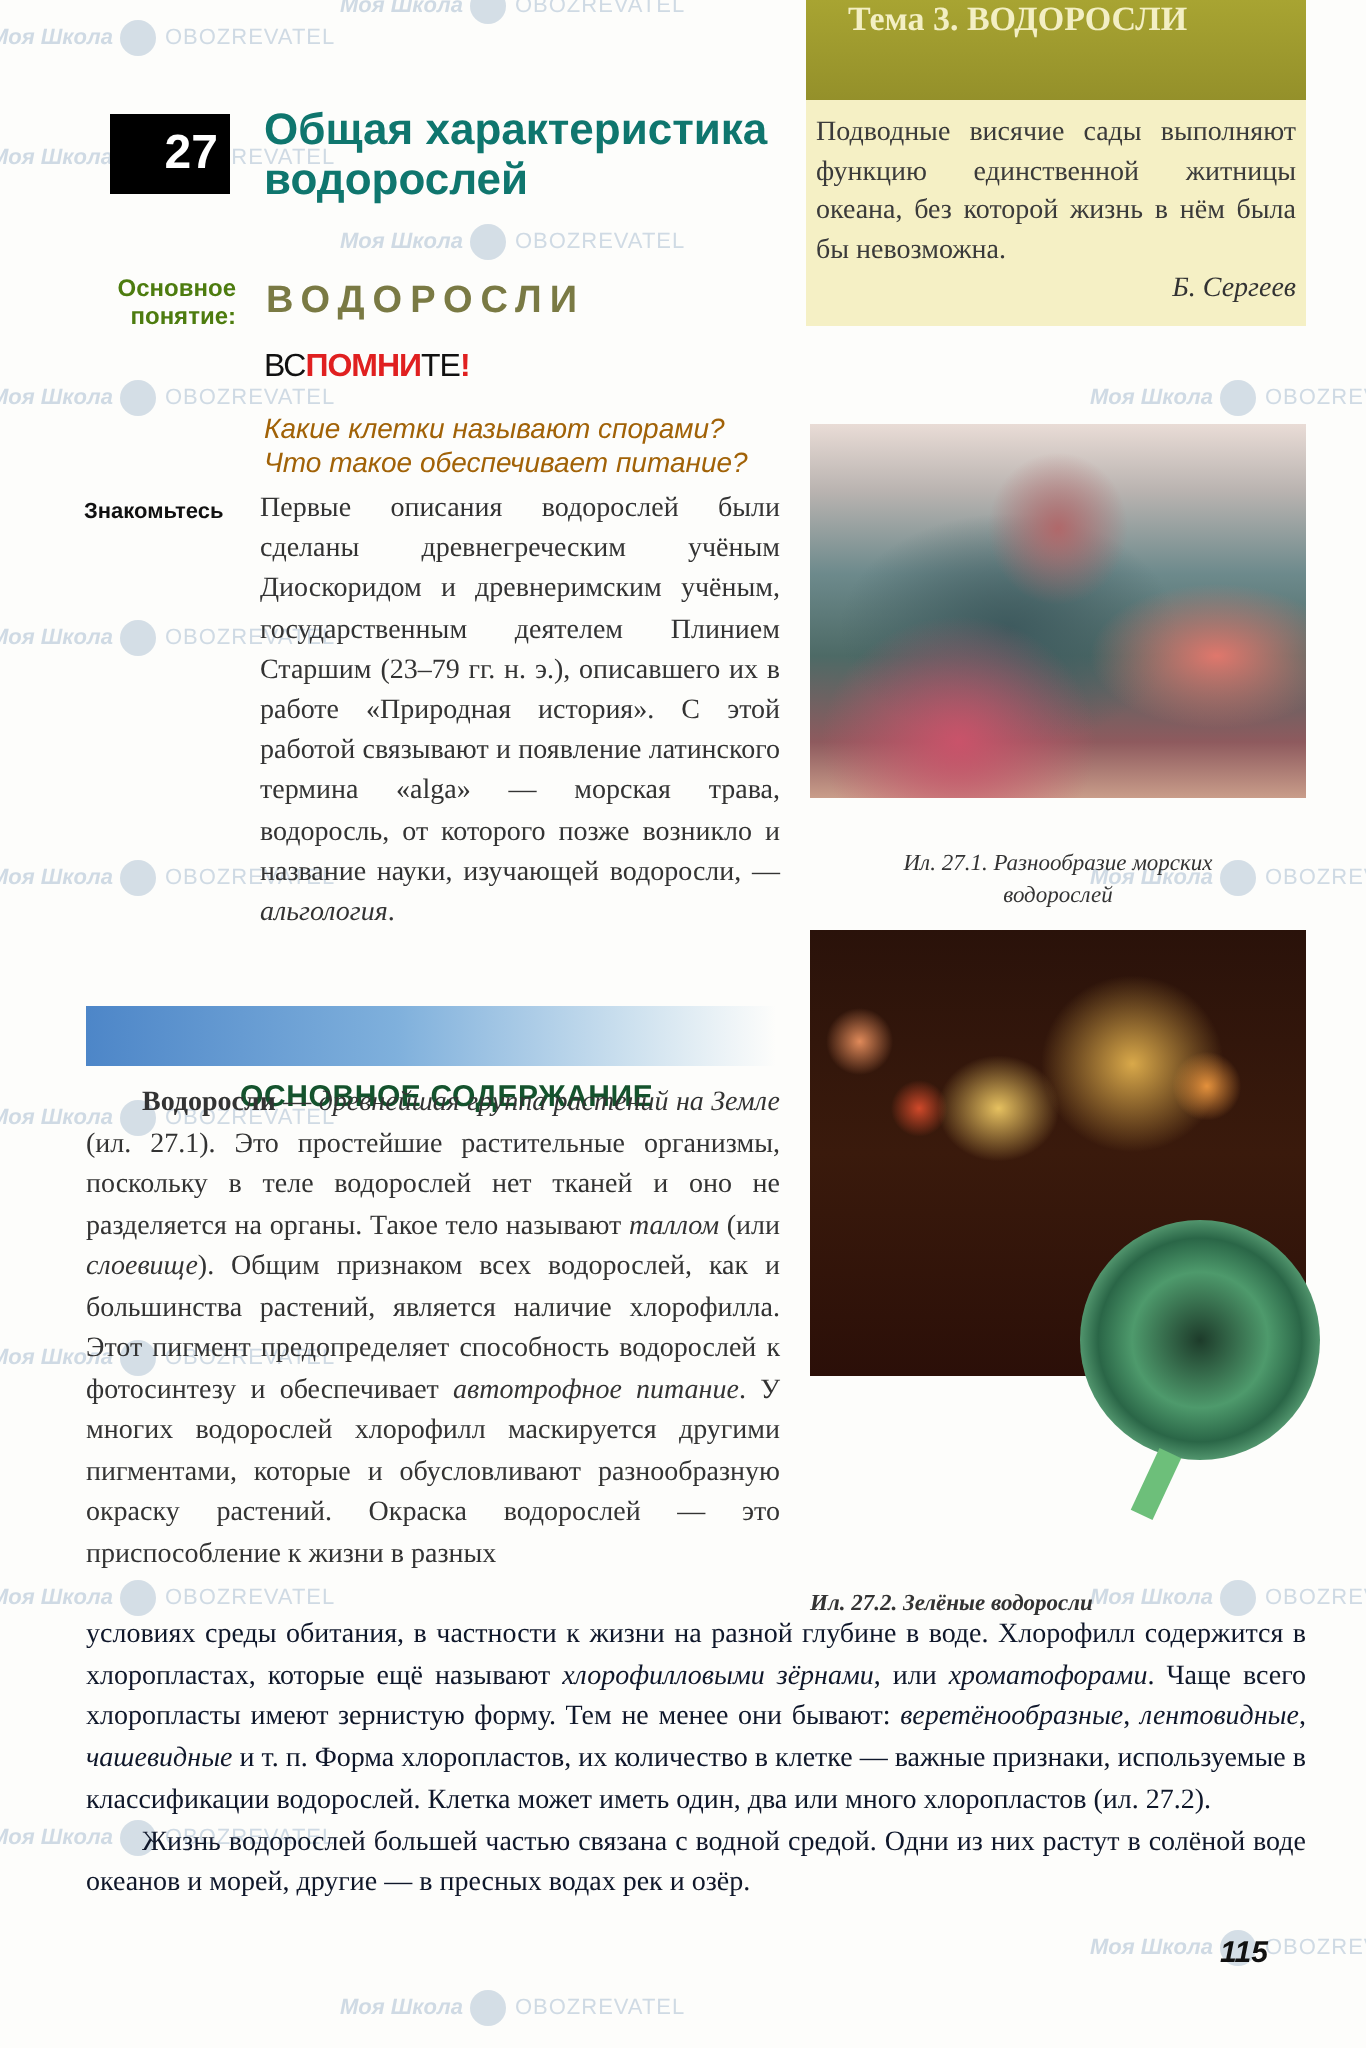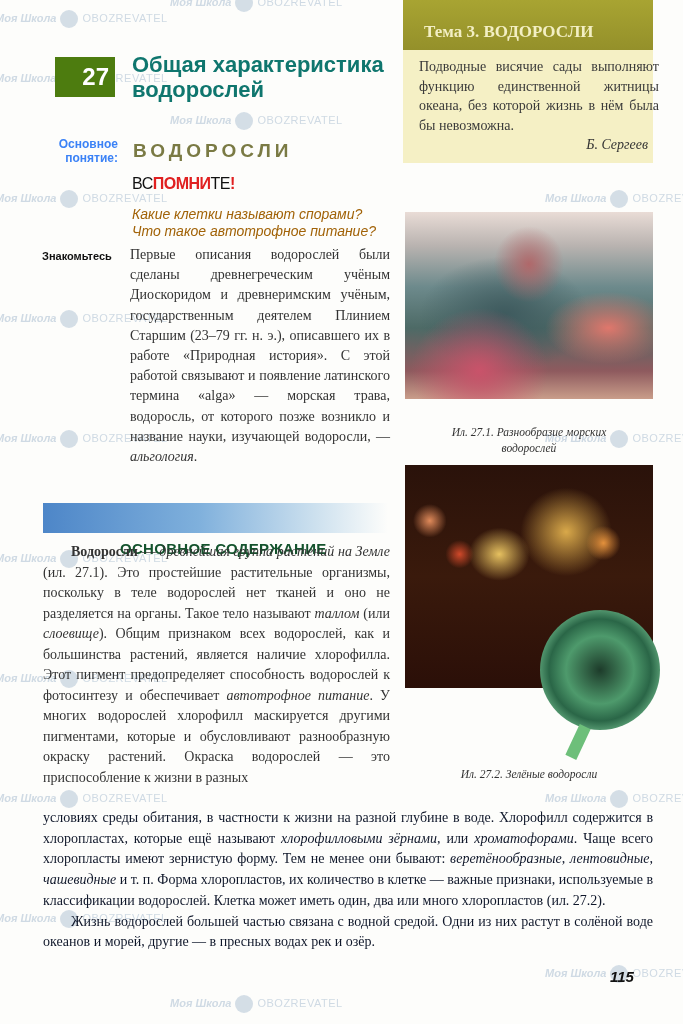--- a/index.html
+++ b/index.html
@@ -21,32 +21,32 @@
   }
   .wm .circ {
     display:inline-block; width:18px; height:18px; border-radius:50%;
     background:rgba(150,175,200,0.40); vertical-align:middle; margin:0 4px;
   }
   .wm .ob { font-style:normal; font-weight:normal; letter-spacing:0.5px; }
 
   
   #chapter-badge {
     left:55px; top:57px; width:60px; height:40px;
-    background:#4d7c0f;
+    background:#000000;
     color:#fff; font-size:24px; font-weight:bold;
     display:flex; align-items:center; justify-content:flex-end; padding-right:6px; box-sizing:border-box;
   }
   #chapter-title {
     left:132px; top:52px; width:260px;
     font-size:22px; font-weight:bold; line-height:25px; color:#0f766e;
   }
 
   #concept-label {
     left:36px; top:137px; width:82px; text-align:right;
-    font-size:12px; font-weight:bold; line-height:14px; color:#3b82f6;
+    font-size:12px; font-weight:bold; line-height:14px; color:#4d7c0f;
   }
   #concept-value {
     left:133px; top:140px;
     font-size:19px; font-weight:bold; letter-spacing:4px; color:#7a7a44;
   }
 
   #remember-heading {
     left:132px; top:175px; font-size:16px; color:#111; letter-spacing:-0.5px;
   }
   #remember-heading .red { color:#e02020; font-weight:bold; }
@@ -85,25 +85,25 @@
 
   
   #theme-box {
     left:403px; top:0; width:250px; height:163px; background:#f5f0c5;
   }
   #theme-header {
     left:403px; top:0; width:250px; height:50px; background:#9e9a2a;
     background:linear-gradient(180deg,#a8a432 0%, #94902a 100%);
   }
   #theme-title {
-    left:424px; top:22px; font-size:17px; font-weight:bold; color:#f3efc4;
+    left:424px; top:0; font-size:17px; font-weight:bold; color:#f3efc4;
   }
   #epigraph {
     left:408px; top:57px; width:240px;
-    font-size:14px; line-height:19.5px; text-align:justify; color:#3a3a3a;margin-left:11px;
+    font-size:14px; line-height:19.5px; text-align:justify; color:#3a3a3a;
   }
   #epigraph-author {
     left:408px; top:137px; width:240px; text-align:right;
     font-size:14px; font-style:italic; color:#333;
   }
 
   #fig1 {
     left:405px; top:212px; width:248px; height:187px;
     background:
       radial-gradient(ellipse at 82% 62%, #e0776c 0%, rgba(224,119,108,0) 22%),
@@ -128,22 +128,22 @@
       linear-gradient(180deg, #2a120a 0%, #3a1a0c 50%, #2b0f08 100%);
   }
   #fig2-disc {
     left:540px; top:610px; width:120px; height:120px; border-radius:50%;
     background:radial-gradient(circle, #1d3b2a 0%, #4e9a6c 40%, #2a6647 60%, #6cb587 78%, #3f7f5a 100%);
   }
   #fig2-stalk {
     left:572px; top:725px; width:12px; height:34px; background:#6dbf7a; transform:rotate(25deg);
   }
   #fig2-caption {
-    left:405px; top:768px; width:248px; text-align:center;
-    font-size:11.5px; font-style:italic; color:#333;
+    left:405px; top:796px; width:248px; 
+    font-size:11.5px; font-style:italic; color:#333;font-weight:bold;
   }
 
   #page-number {
     left:610px; top:968px; font-size:15px; font-weight:bold; color:#111;font-style:italic;
   }
 </style>
 </head>
 <body>
 
 <div class="wm" style="left:-5px;top:10px;"><span>Моя Школа</span><span class="circ"></span><span class="ob">OBOZREVATEL</span></div>
@@ -173,21 +173,21 @@
 
 <div id="concept-label" class="abs sans">
   <div>Основное</div>
   <div>понятие:</div>
 </div>
 <div id="concept-value" class="abs sans">ВОДОРОСЛИ</div>
 
 <div id="remember-heading" class="abs sans"><span>ВС</span><span class="red">ПОМНИ</span><span>ТЕ</span><span class="red">!</span></div>
 <div id="remember-questions" class="abs sans">
   <div>Какие клетки называют спорами?</div>
-  <div>Что такое автотрофное питание?</div>
+  <div>Что такое обеспечивает питание?</div>
 </div>
 
 <div id="intro-label" class="abs sans">Знакомьтесь</div>
 <div id="intro-text" class="abs serif"><span>Первые описания водорослей были сделаны древнегреческим учёным Диоскоридом и древнеримским учёным, государственным деятелем Плинием Старшим (23–79 гг. н. э.), описавшего их в работе «Природная история». С этой работой связывают и появление латинского термина «alga» — морская трава, водоросль, от которого позже возникло и название науки, изучающей водоросли, — </span><i>альгология</i><span>.</span></div>
 
 <div id="section-banner" class="abs"></div>
 <div id="section-banner-text" class="abs sans">ОСНОВНОЕ СОДЕРЖАНИЕ</div>
 
 <div id="main-text" class="abs serif">
   <p class="indent"><b>Водоросли</b><span> — </span><i>древнейшая группа растений на Земле</i><span> (ил. 27.1). Это простейшие растительные организмы, поскольку в теле водорослей нет тканей и оно не разделяется на органы. Такое тело называют </span><i>таллом</i><span> (или </span><i>слоевище</i><span>). Общим признаком всех водорослей, как и большинства растений, является наличие хлорофилла. Этот пигмент предопределяет способность водорослей к фотосинтезу и обеспечивает </span><i>автотрофное питание</i><span>. У многих водорослей хлорофилл маскируется другими пигментами, которые и обусловливают разнообразную окраску растений. Окраска водорослей — это приспособление к жизни в разных</span></p>

